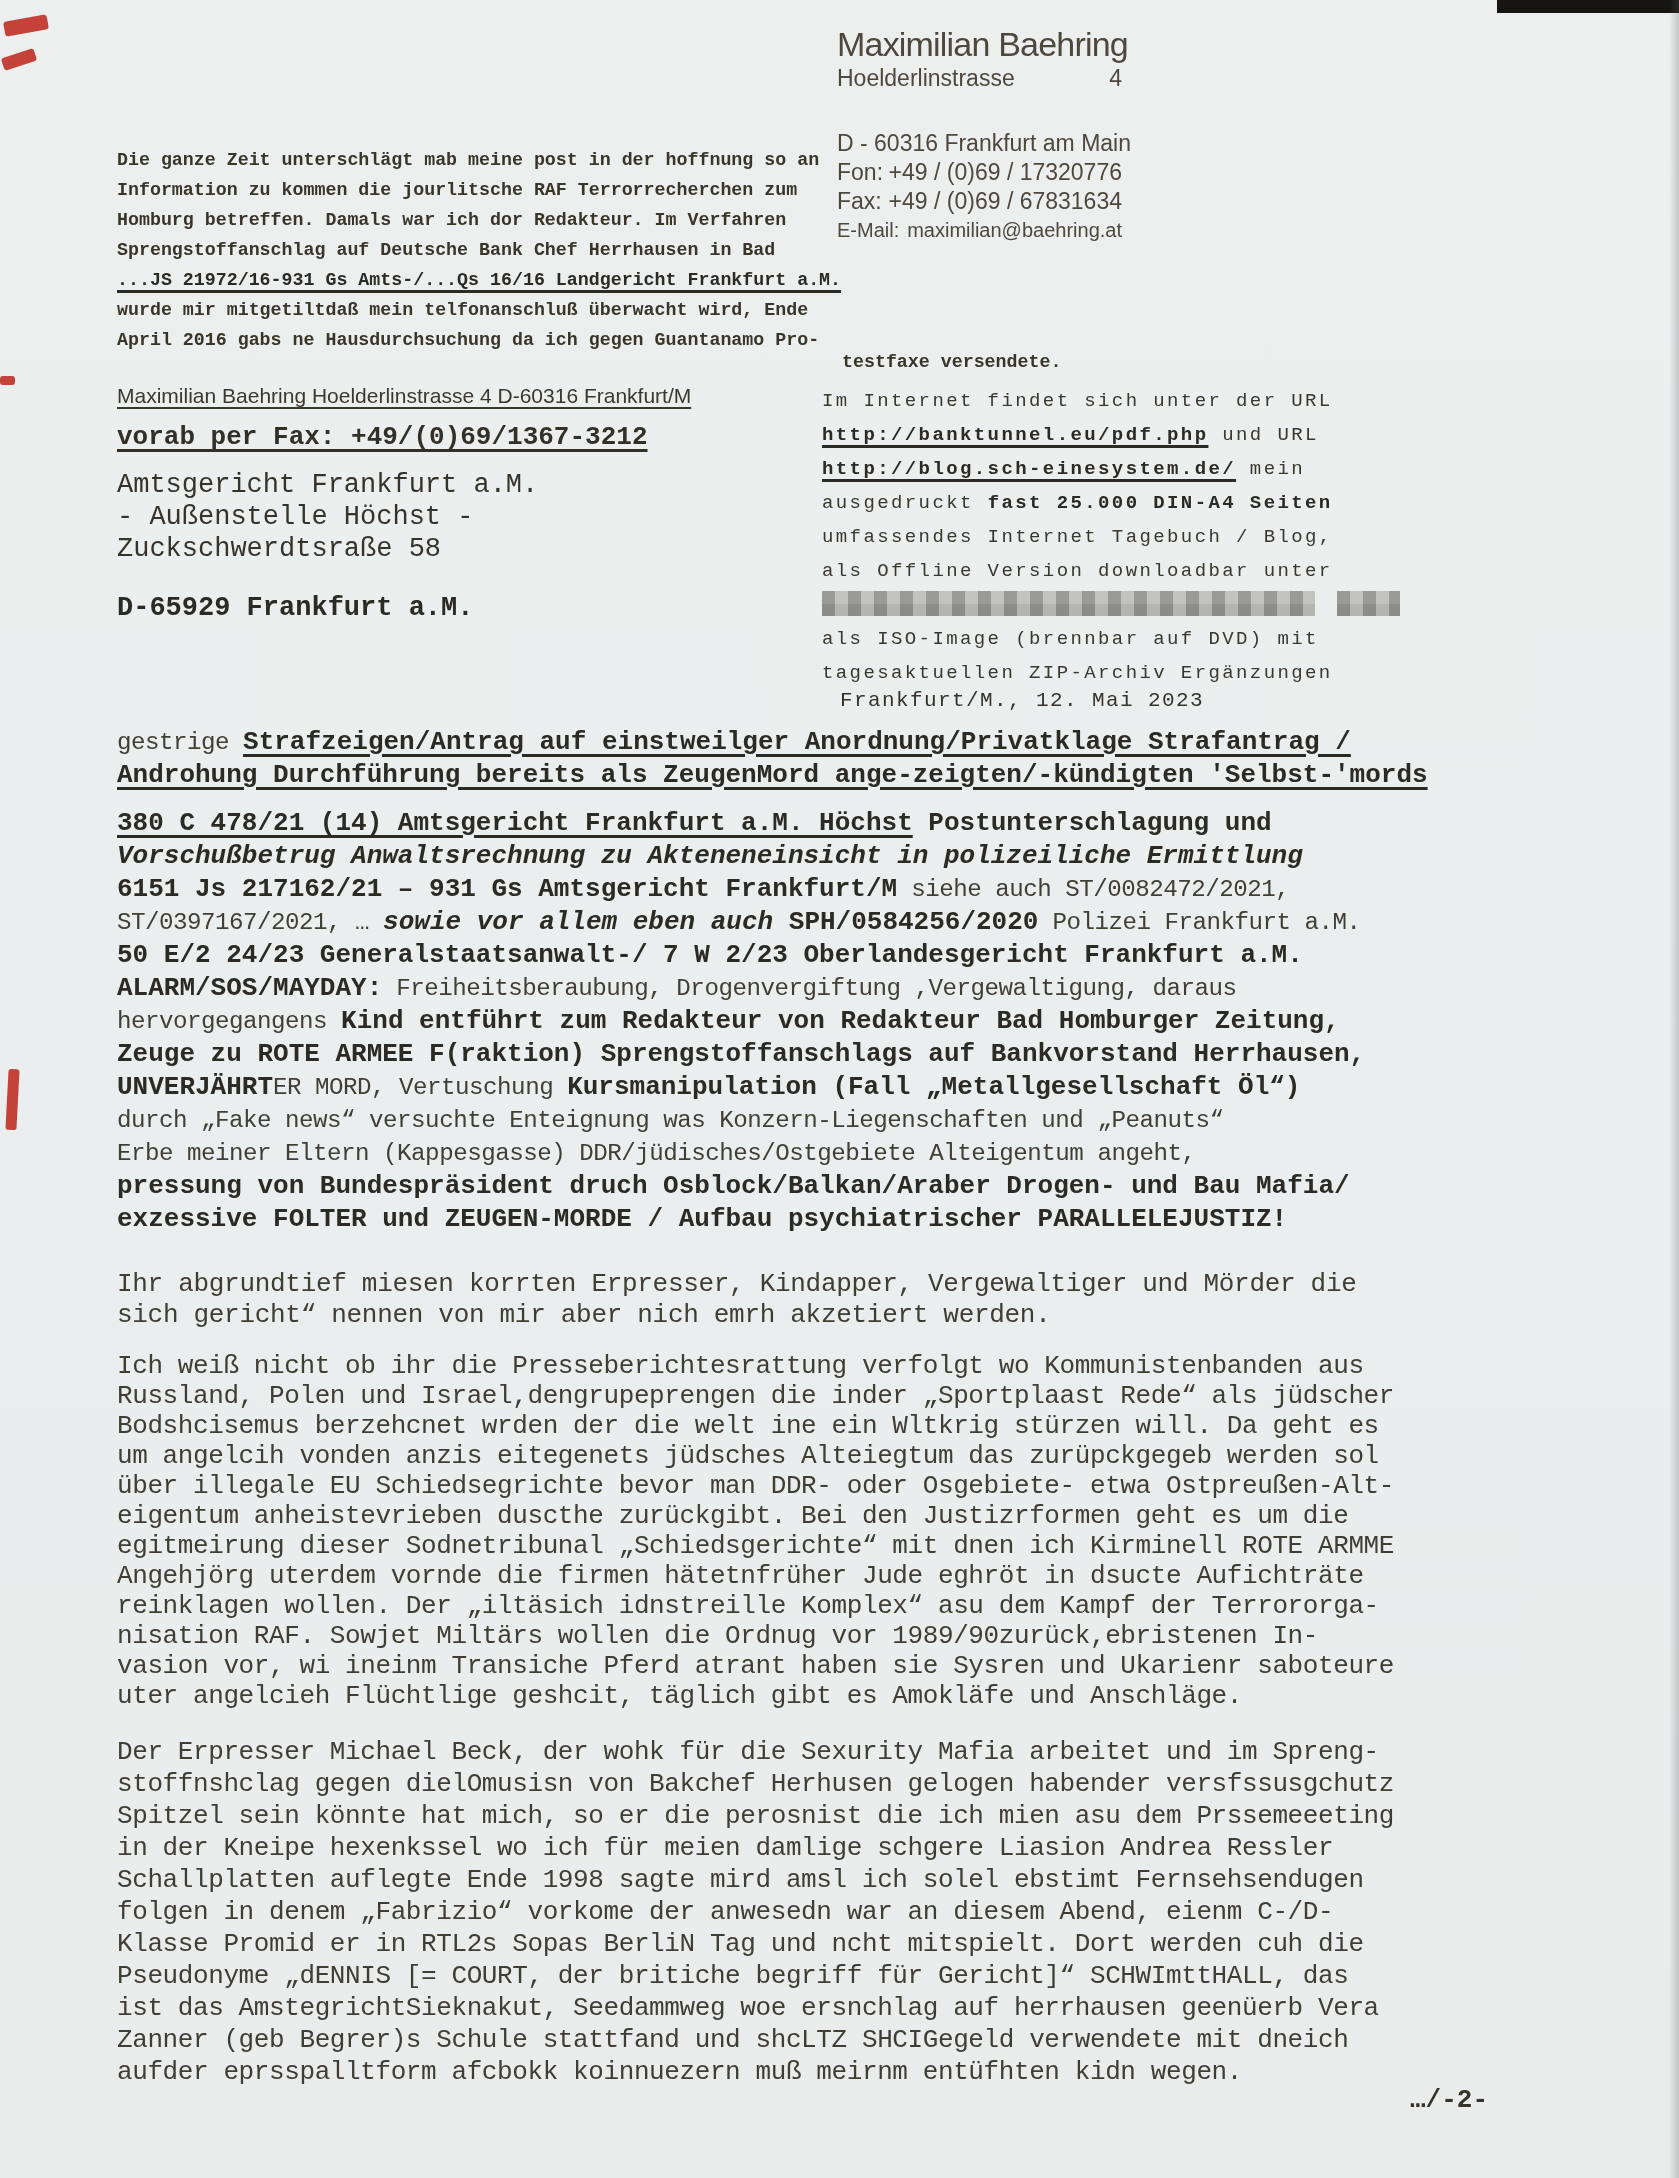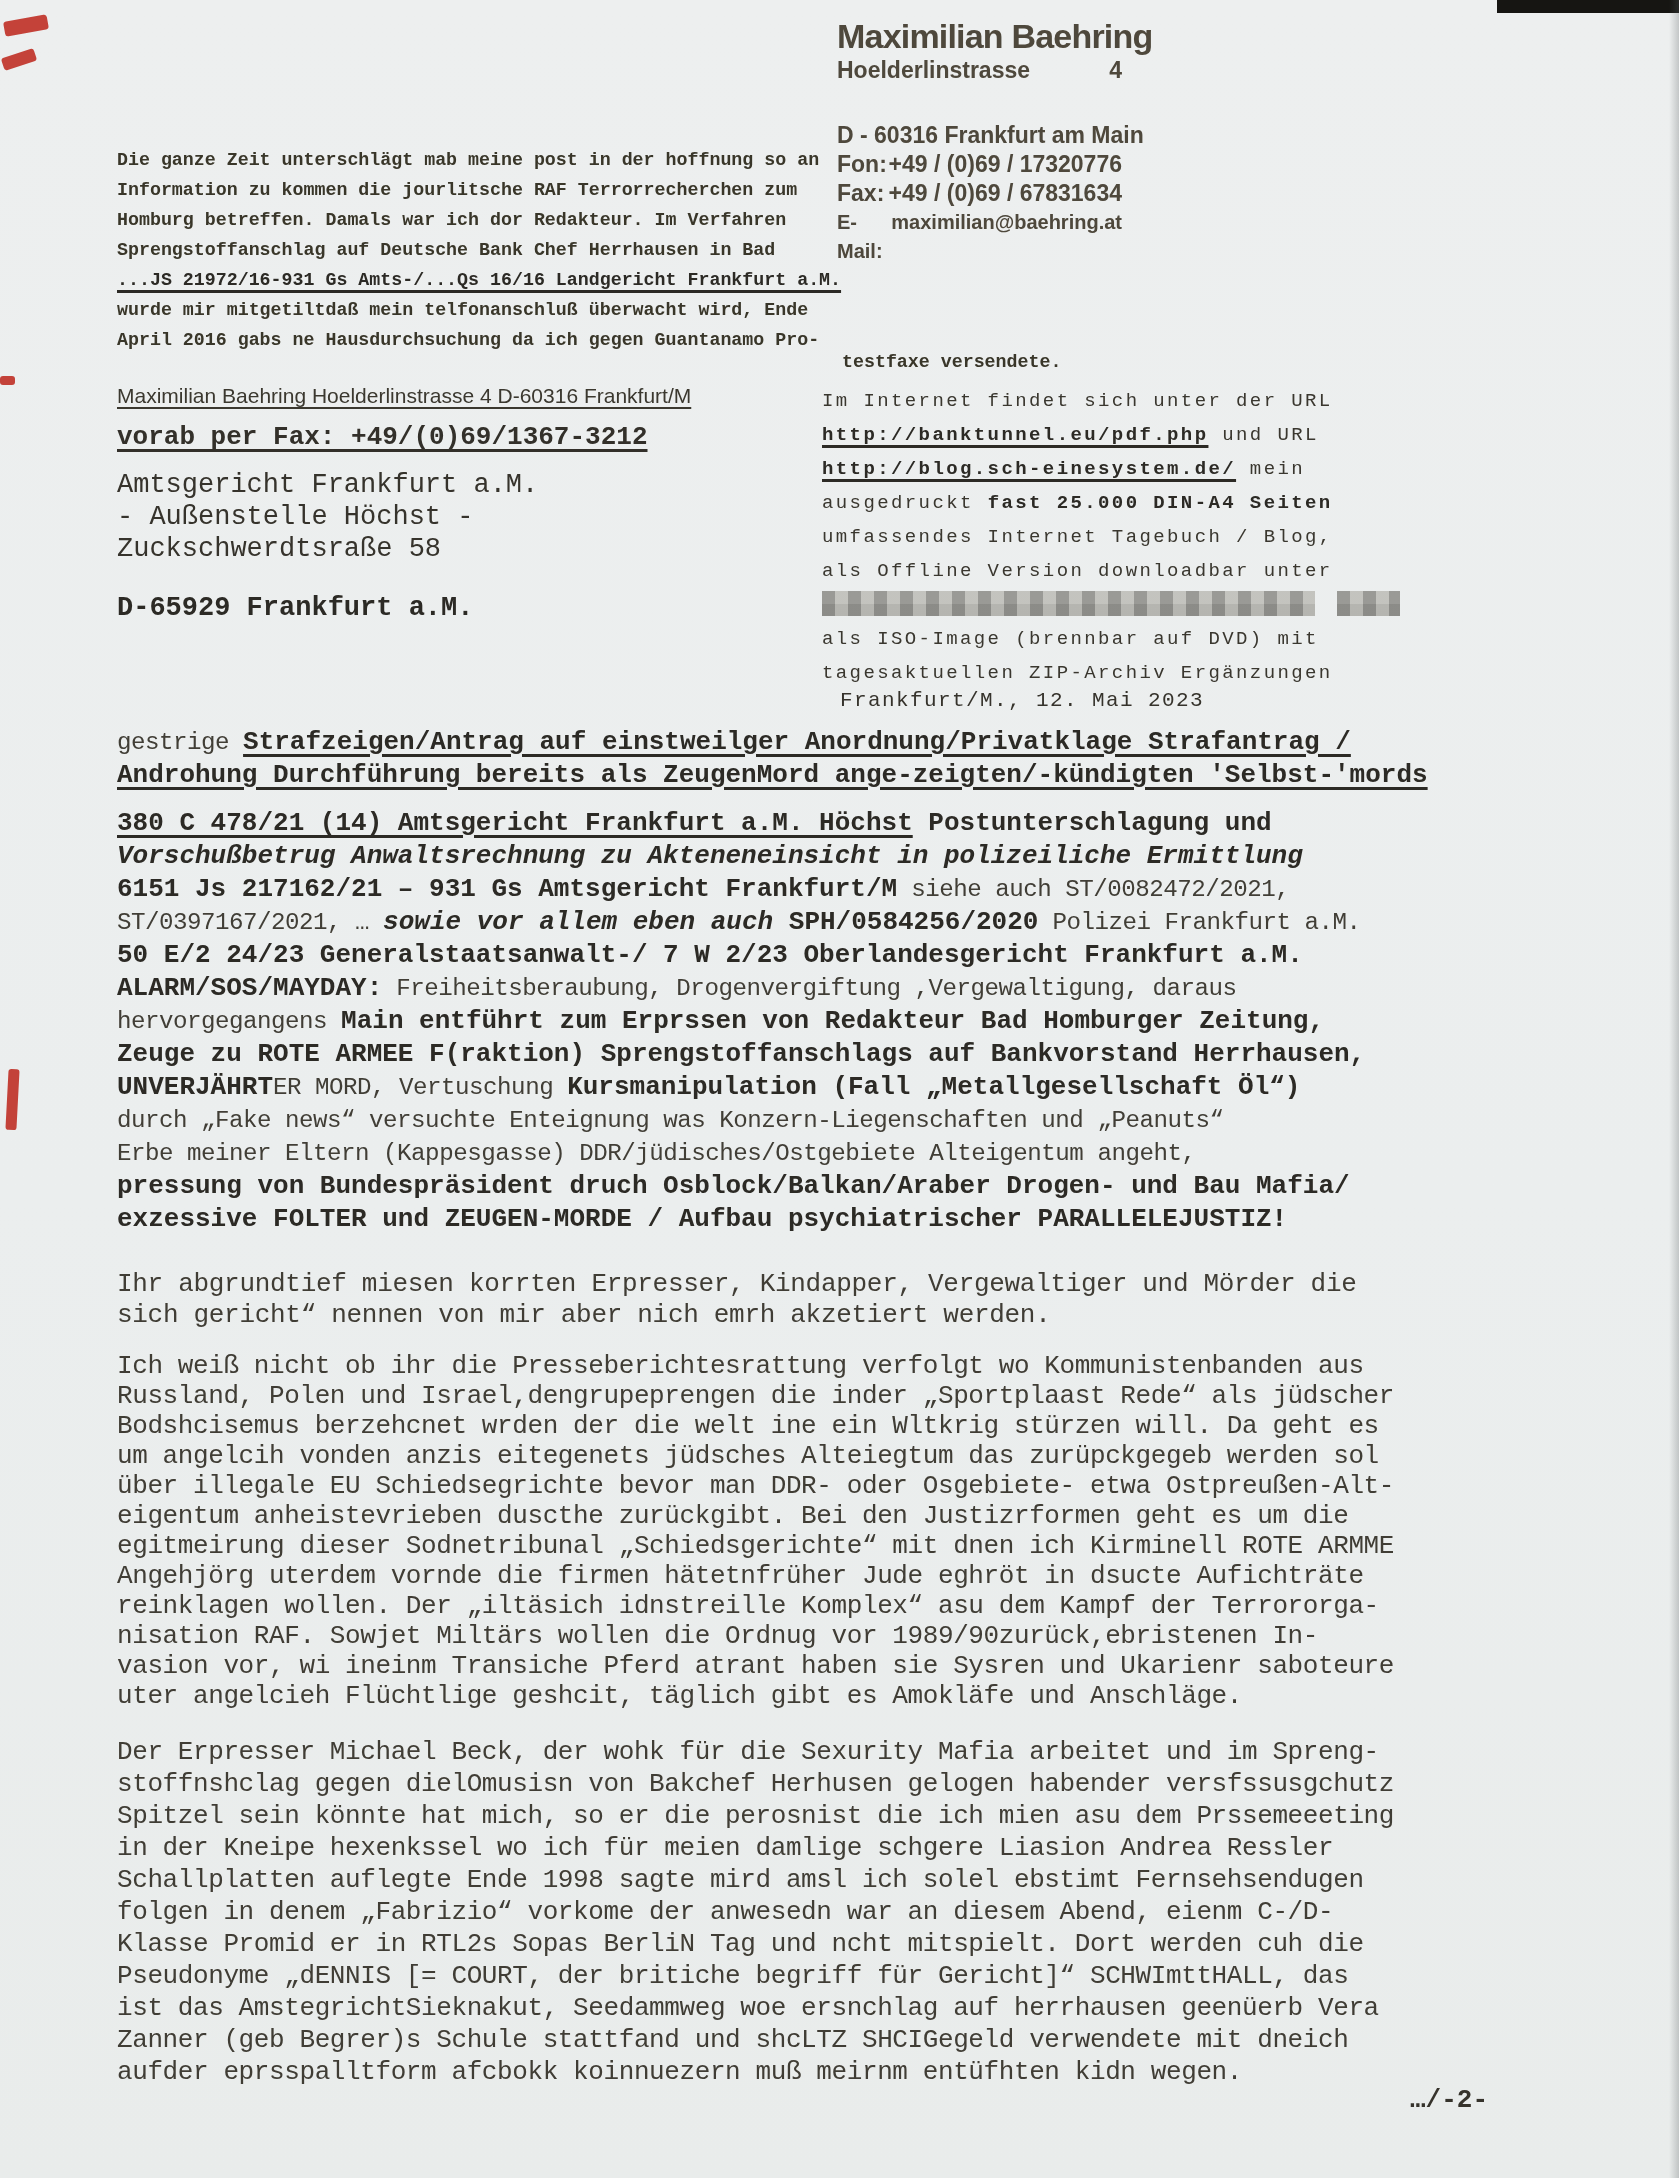--- a/index.html
+++ b/index.html
@@ -10,21 +10,21 @@
     color:#36332c;
   }
   .abs{position:absolute;}
   .tline{white-space:pre;min-height:1em;}
   .b{font-weight:700;color:#2c2a25;}
   .i{font-style:italic;}
   .u{text-decoration:underline;text-decoration-thickness:2.5px;text-underline-offset:5px;}
   .c{font-size:0.93em;letter-spacing:-0.5px;font-weight:400;color:#413e36;}
 
   
-  .letterhead{left:837px;top:16px;width:285px;font-family:"Liberation Sans",sans-serif;color:#4e483c;font-weight:700;}
+  .letterhead{left:837px;top:24px;width:285px;font-family:"Liberation Sans",sans-serif;color:#4e483c;font-weight:400;}
   .lh-name{font-size:34px;line-height:40px;letter-spacing:-0.8px;white-space:nowrap;}
   .lh-row{display:flex;justify-content:space-between;font-size:23px;line-height:29px;}
   .lh-city{font-size:23px;line-height:29px;white-space:nowrap;margin-top:36px;}
   .lh-row.email{font-size:20px;}
 
   
   .intro{left:117px;top:145px;font-size:18.3px;line-height:30px;font-weight:700;color:#393629;}
   .intro-cont{left:842px;top:352px;font-size:18.3px;font-weight:700;color:#393629;}
 
   .sender{left:117px;top:384px;font-family:"Liberation Sans",sans-serif;font-size:21px;font-weight:400;color:#3b382f;
@@ -134,21 +134,21 @@
       <div class="tline"><span class="b u">Androhung Durchführung bereits als ZeugenMord ange-zeigten/-kündigten 'Selbst-'mords</span></div>
     </div>
 
   <div class="abs subject">
       <div class="tline"><span class="b u">380 C 478/21 (14) Amtsgericht Frankfurt a.M. Höchst</span><span class="b"> Postunterschlagung und</span></div>
       <div class="tline"><span class="b i">Vorschußbetrug Anwaltsrechnung zu Akteneneinsicht in polizeiliche Ermittlung</span></div>
       <div class="tline"><span class="b">6151 Js 217162/21 – 931 Gs Amtsgericht Frankfurt/M</span><span class="c"> siehe auch </span><span class="b c">ST/0082472/2021,</span></div>
       <div class="tline"><span class="b c">ST/0397167/2021, … </span><span class="b i">sowie vor allem eben auch </span><span class="b">SPH/0584256/2020</span><span class="b c"> Polizei Frankfurt a.M.</span></div>
       <div class="tline"><span class="b">50 E/2 24/23 Generalstaatsanwalt-/ 7 W 2/23 Oberlandesgericht Frankfurt a.M.</span></div>
       <div class="tline"><span class="b">ALARM/SOS/MAYDAY:</span><span class="c"> Freiheitsberaubung, Drogenvergiftung ,Vergewaltigung, daraus</span></div>
-      <div class="tline"><span class="c">hervorgegangens </span><span class="b">Main entführt zum Erprssen von Redakteur Bad Homburger Zeitung,</span></div>
+      <div class="tline"><span class="c">hervorgegangens </span><span class="b">Kind entführt zum Redakteur von Redakteur Bad Homburger Zeitung,</span></div>
       <div class="tline"><span class="b">Zeuge zu ROTE ARMEE F(raktion) Sprengstoffanschlags auf Bankvorstand Herrhausen,</span></div>
       <div class="tline"><span class="b">UNVERJÄHRT</span><span class="c">ER MORD, Vertuschung </span><span class="b">Kursmanipulation (Fall „Metallgesellschaft Öl“)</span></div>
       <div class="tline"><span class="c">durch „Fake news“ versuchte Enteignung was Konzern-Liegenschaften und „Peanuts“</span></div>
       <div class="tline"><span class="c">Erbe meiner Eltern (Kappesgasse) DDR/jüdisches/Ostgebiete Alteigentum angeht,</span></div>
       <div class="tline"><span class="b">pressung von Bundespräsident druch Osblock/Balkan/Araber Drogen- und Bau Mafia/</span></div>
       <div class="tline"><span class="b">exzessive FOLTER und ZEUGEN-MORDE / Aufbau psychiatrischer PARALLELEJUSTIZ!</span></div>
     </div>
 
   <div class="abs complaint">
       <div class="tline"><span>Ihr abgrundtief miesen korrten Erpresser, Kindapper, Vergewaltiger und Mörder die</span></div>

